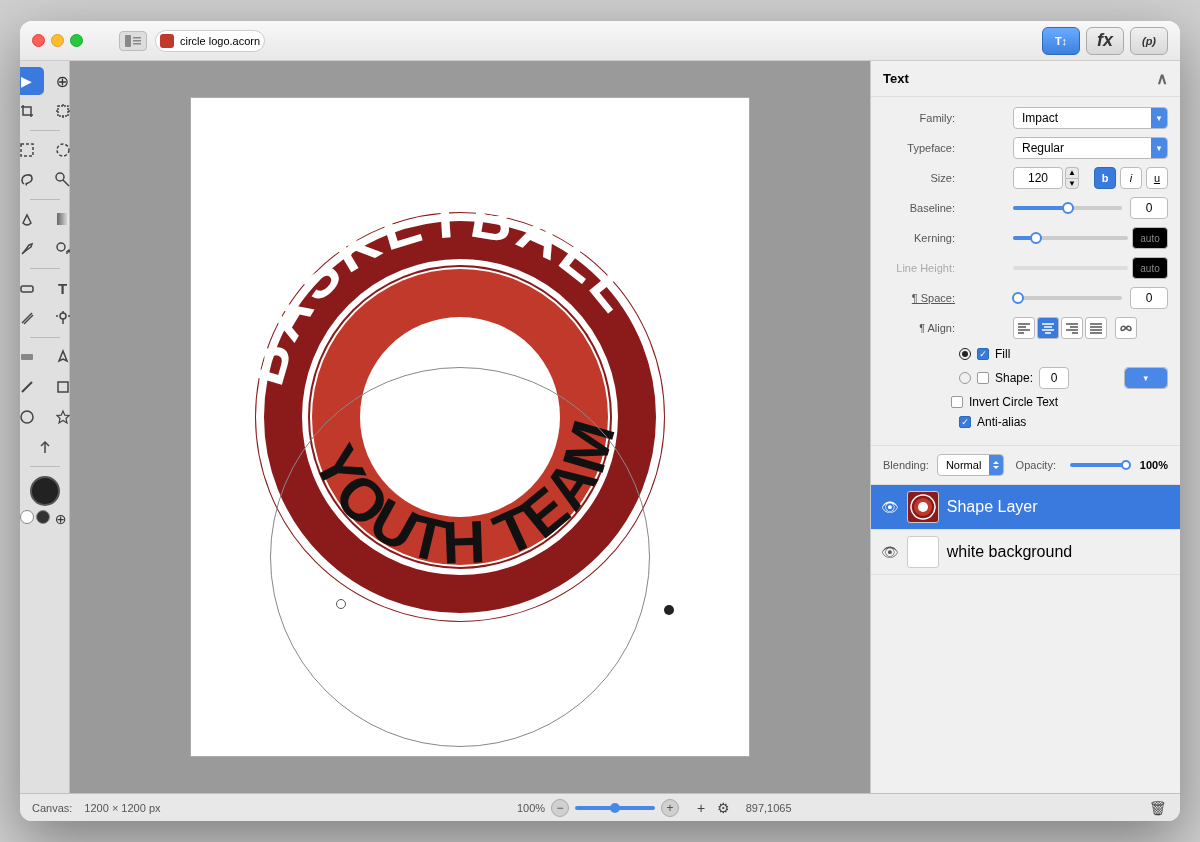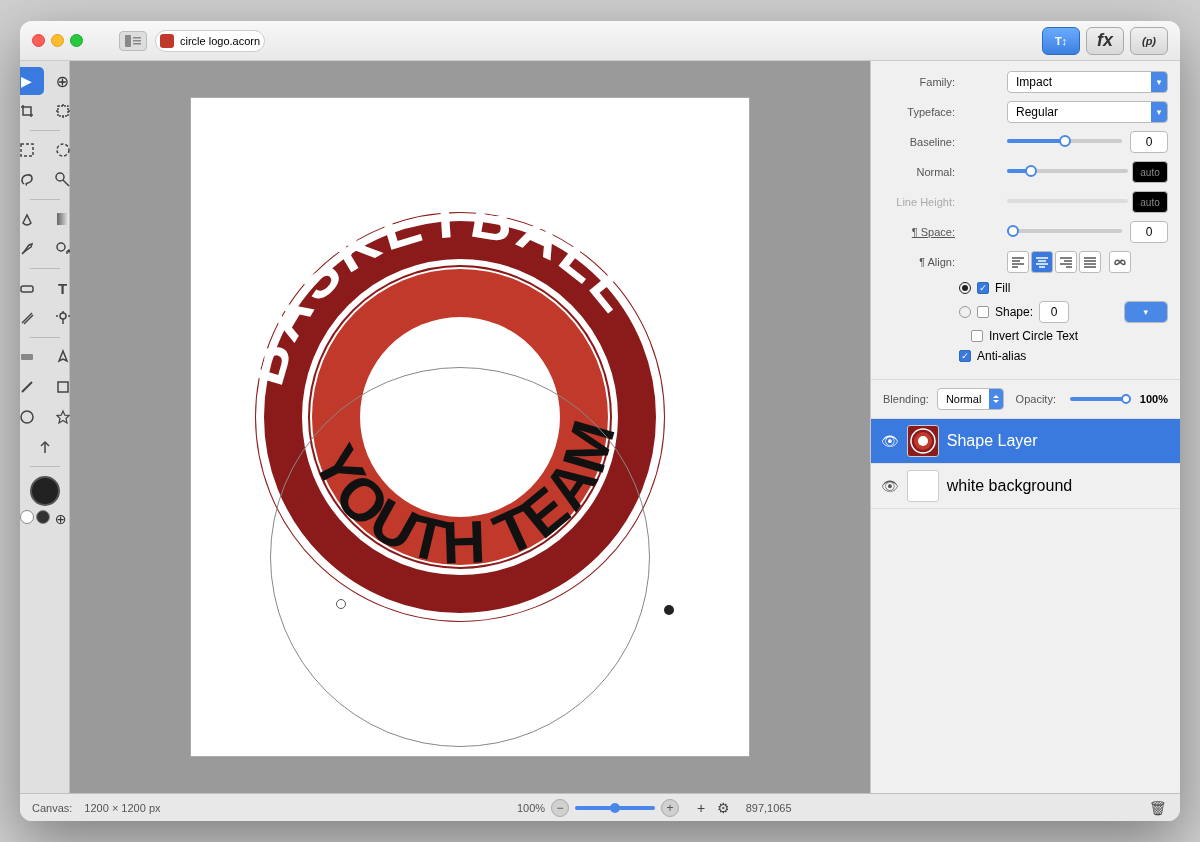--- a/index.html
+++ b/index.html
@@ -217,31 +217,32 @@
       cursor: pointer;
     }
     .panel-section {
       padding: 10px 12px;
       border-bottom: 1px solid #ddd;
     }
     .form-row {
       display: flex;
       align-items: center;
       margin-bottom: 8px;
-      gap: 6px;
+      gap: 12px;
     }
     .form-label {
       text-align: right;
       color: #555;
       font-size: 11px;
       flex-shrink: 0;
     }
     .form-control {
       flex: 1;
       display: flex;
+      align-items: center;
       gap: 4px;
       padding-left: 46px;
     }
     .select-arrow {
       background: #4a88e8;
       width: 16px;
       height: 22px;
       border-radius: 0 4px 4px 0;
       display: flex;
       align-items: center;
@@ -839,20 +840,24 @@
 
           <div class="guide-circle" style="width: 380px; height: 380px; bottom: -70px; left: 50px;"></div>
           <div class="handle-circle" style="bottom: 68px; left: 116px;"></div>
           <div class="handle-dot" style="bottom: 62px; right: 46px;"></div>
         </div>
       </div>
     </div>
 
     <div class="right-panel">
 
+      <div class="panel-header">
+        <span>Text</span>
+        <span class="panel-collapse">∧</span>
+      </div>
 
       <div class="panel-section">
 
         <div class="form-row">
           <div class="form-label" style="width:72px;">Family:</div>
           <div class="form-control">
             <div class="select-with-arrow">
               <span class="select-value">Impact</span>
               <div class="select-arrow">▾</div>
             </div>
@@ -862,38 +867,56 @@
         <div class="form-row">
           <div class="form-label" style="width:72px;">Typeface:</div>
           <div class="form-control">
             <div class="select-with-arrow">
               <span class="select-value">Regular</span>
               <div class="select-arrow">▾</div>
             </div>
           </div>
         </div>
 
+        <div class="form-row">
+          <div class="form-label" style="width:72px;">Size:</div>
+          <div class="form-control">
+            <div class="num-input-stepper">
+              <div class="num-input" style="width:50px;">
+                <span>120</span>
+              </div>
+              <div class="stepper-arrows">
+                <div class="stepper-arrow">▲</div>
+                <div class="stepper-arrow">▼</div>
+              </div>
+            </div>
+            <div style="flex:1;"></div>
+            <div class="style-btn active" style="font-weight:bold;">b</div>
+            <div class="style-btn" style="font-style:italic;">i</div>
+            <div class="style-btn" style="text-decoration:underline;">u</div>
+          </div>
+        </div>
 
         <div class="form-row">
           <div class="form-label" style="width:72px;">Baseline:</div>
           <div class="form-control">
             <div class="slider-container">
               <div class="slider-bg">
                 <div class="slider-fill" style="width:50%;"></div>
                 <div class="slider-thumb" style="left:calc(50% - 6px);"></div>
               </div>
             </div>
             <div class="num-input" style="width:38px; margin-left:4px;">
               <span>0</span>
             </div>
           </div>
         </div>
 
         <div class="form-row">
-          <div class="form-label" style="width:72px;">Normal:</div>
+          <div class="form-label" style="width:72px;">Kerning:</div>
           <div class="form-control">
             <div class="slider-container">
               <div class="slider-bg">
                 <div class="slider-fill" style="width:20%;"></div>
                 <div class="slider-thumb" style="left:calc(20% - 6px);"></div>
               </div>
             </div>
             <div class="auto-label">
               <span>auto</span>
             </div>
@@ -992,21 +1015,21 @@
           <div class="stroke-num">
             <span>0</span>
           </div>
           <div style="flex:1;"></div>
           <div class="select-with-arrow" style="width:36px; height:22px;">
             <div class="select-arrow" style="width:100%; height:100%; border-radius:4px;">▾</div>
           </div>
         </div>
 
 
-        <div class="checkbox-row" style="margin-left: 88px;">
+        <div class="checkbox-row" style="margin-left: 68px;">
           <div class="checkbox"></div>
           <span>Invert Circle Text</span>
         </div>
 
         <div class="checkbox-row" style="margin-left: 76px;">
           <div class="checkbox checked">
             <span class="checkbox-check">✓</span>
           </div>
           <span>Anti-alias</span>
         </div>

